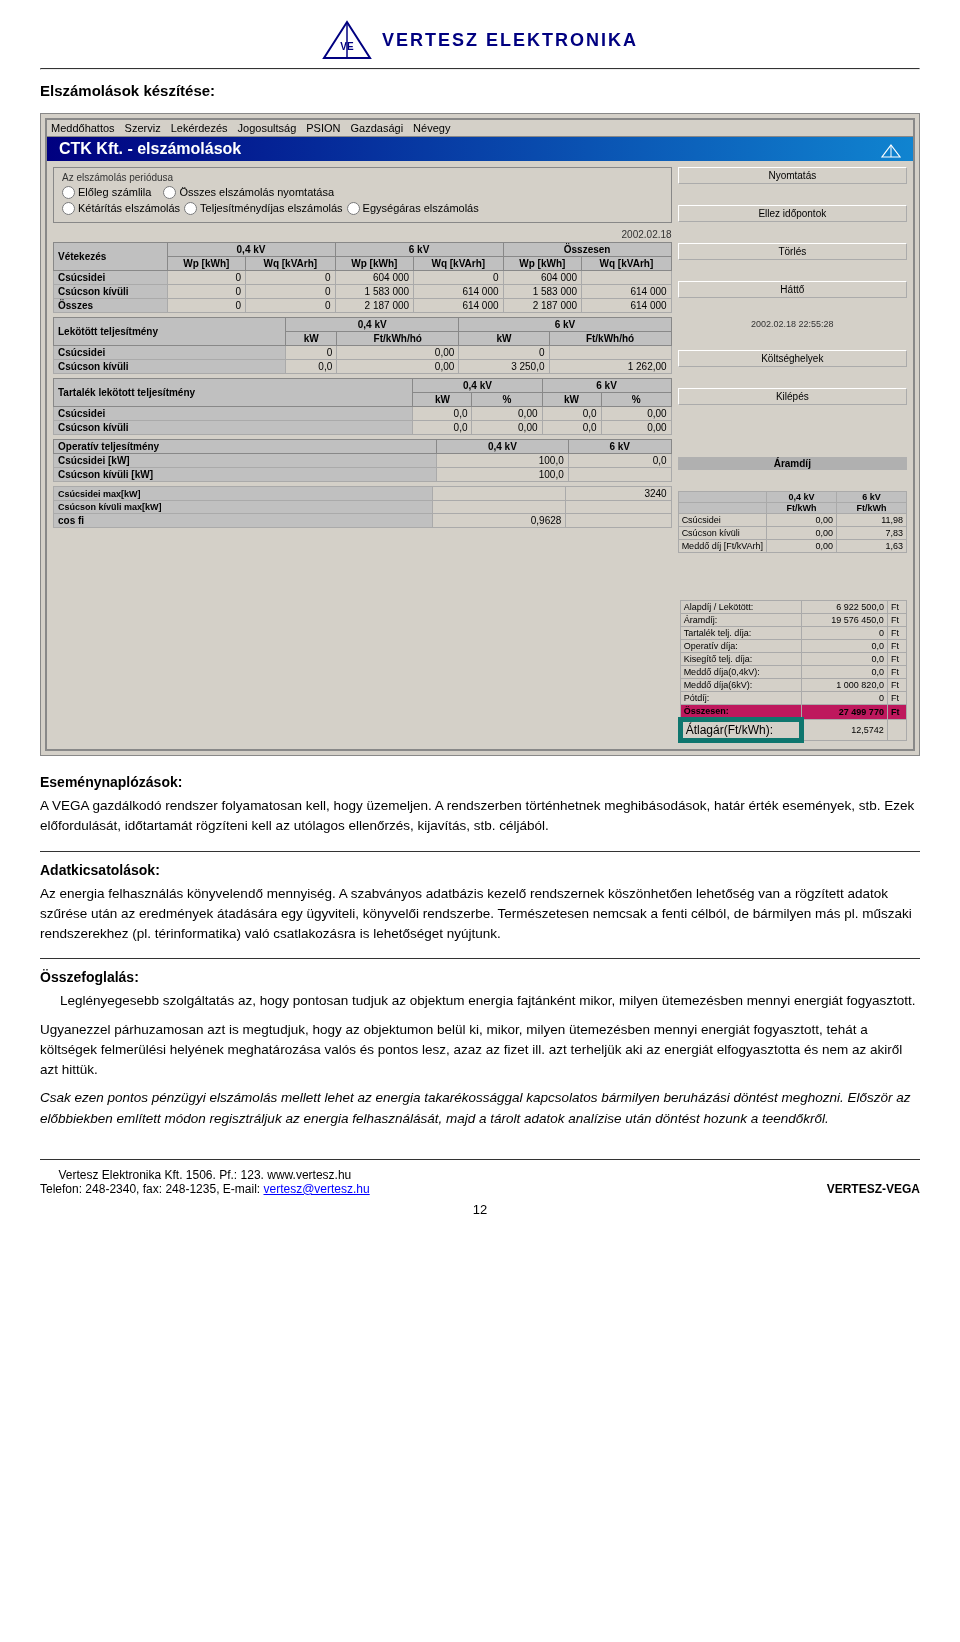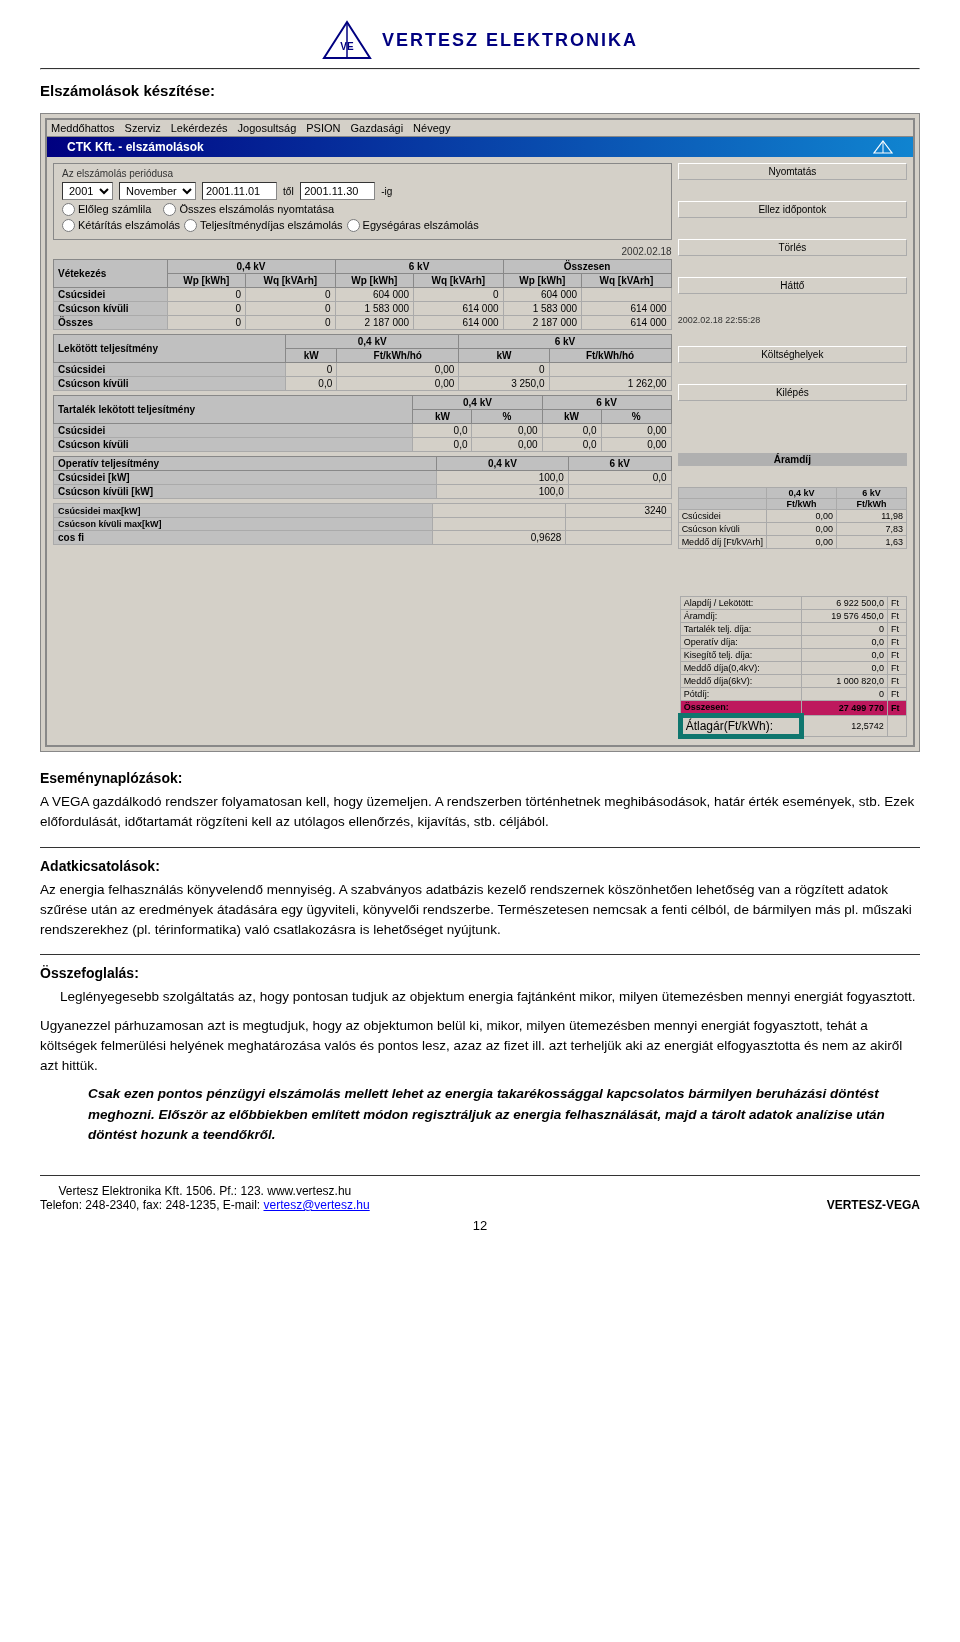--- a/index.html
+++ b/index.html
@@ -36,25 +36,25 @@
     
     .app-window {
       border: 2px solid #888;
       background: #d4d0c8;
       font-family: 'Tahoma', Arial, sans-serif;
       font-size: 11px;
     }
     .app-titlebar {
       background: linear-gradient(to right, #000080, #1084d0);
       color: #fff;
-      padding: 3px 20px;
+      padding: 3px 12px;
       font-weight: bold;
-      font-size: 12px;
-      display: flex;
-      align-items: flex-start;
+      font-size: 16px;
+      display: flex;
+      align-items: flex-end;
       justify-content: space-between;
     }
     .app-menubar {
       background: #d4d0c8;
       padding: 2px 4px;
       display: flex;
       gap: 10px;
       font-size: 11px;
       border-bottom: 1px solid #888;
     }
@@ -160,23 +160,22 @@
     }
     .subsection-title {
       font-size: 14px;
       font-weight: bold;
       margin-bottom: 6px;
     }
     .indent {
       margin-left: 20px;
     }
     .bold-italic {
-      font-weight: bold;
+      font-weight: normal;
       font-style: italic;
-      margin-left: 48px;
     }
     .footer {
       border-top: 1px solid #333;
       margin-top: 30px;
       padding-top: 8px;
       text-align: center;
       font-size: 12px;
     }
     .footer-right {
       text-align: right;
@@ -279,32 +278,20 @@
         </svg>
       </div>
 
       <div class="app-body">
         <div class="app-inner-layout">
 
           <div class="app-left">
 
             <div class="period-section">
               <div class="period-label">Az elszámolás periódusa</div>
-              <div class="period-row">
-                <select class="win-select">
-                  <option>2001</option>
-                </select>
-                <select class="win-select" style="min-width:70px;">
-                  <option>November</option>
-                </select>
-                <input class="win-input" value="2001.11.01" style="">
-                <span style="font-size:10px;">tőI</span>
-                <input class="win-input" value="2001.11.30" style="">
-                <span style="font-size:10px;">-ig</span>
-              </div>
               <div class="radio-row">
                 <label class="radio-label">
                   <input type="radio" name="print-type" style="">
                   <span>Előleg számlila</span>
                 </label>
                 <label class="radio-label">
                   <input type="radio" name="print-type" style="">
                   <span>Összes elszámolás nyomtatása</span>
                 </label>
               </div>
@@ -483,21 +470,21 @@
               </table>
             </div>
           </div>
 
           <div class="app-right">
 
             <button class="win-button">Nyomtatás</button>
             <button class="win-button">Ellez időpontok</button>
             <button class="win-button">Törlés</button>
             <button class="win-button">Háttő</button>
-            <div style="font-size:9px; text-align:left; color:#333;">2002.02.18  22:55:28</div>
+            <div style="font-size:9px; text-align:center; color:#333;">2002.02.18  22:55:28</div>
             <button class="win-button">Költséghelyek</button>
             <button class="win-button">Kilépés</button>
 
             <div style="height:10px;"></div>
 
             <div style="font-size:10px; font-weight:bold; background:#b0b0b0; padding:1px 3px; text-align:center;">Áramdíj</div>
             <table class="summary-table">
               <thead>
                 <tr>
                   <th style="background:#c0c0c0; border:1px solid #aaa; font-size:9px;"></th>

